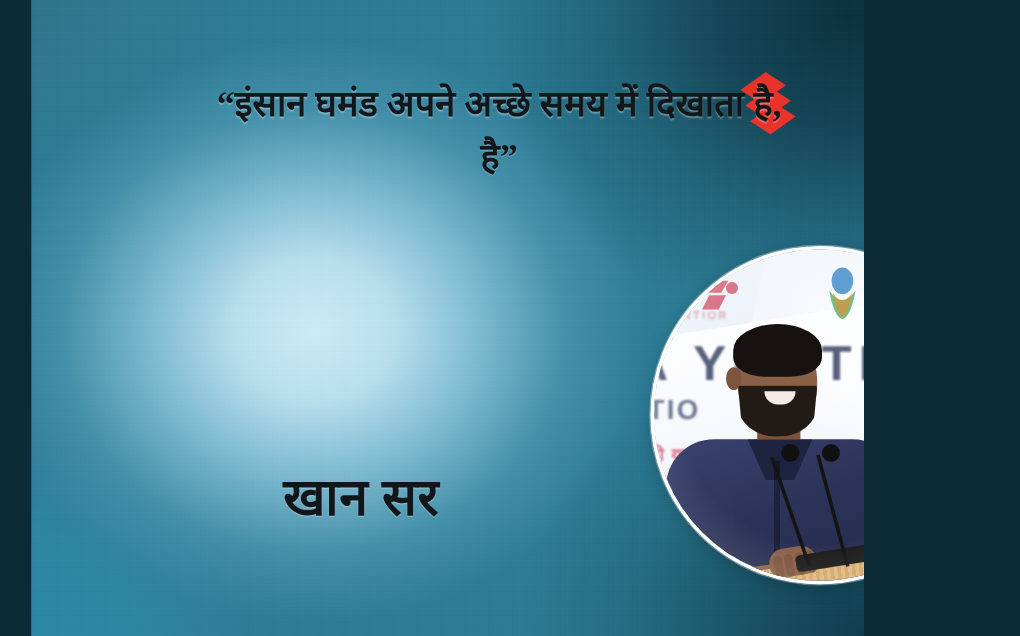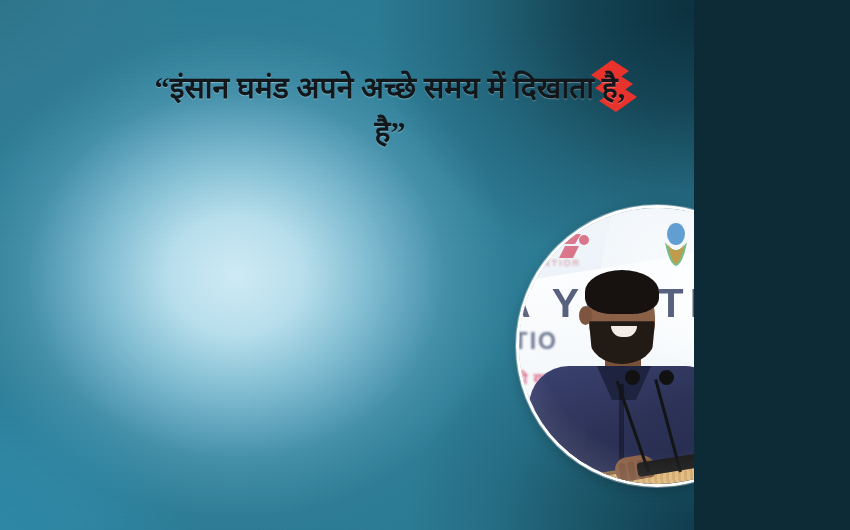--- a/index.html
+++ b/index.html
@@ -8,20 +8,21 @@
     width:850px; height:530px;
     overflow:hidden;
     background:#0d2b36;
     font-family:"Liberation Sans", sans-serif;
   }
 
   #card {
     position:relative;
     width:694px; height:530px;
     overflow:hidden;
+    margin-left:26px;
   }
 
   
   .bg-base {
     position:absolute; inset:0;
     background:#2b7b95;
   }
   .bg-glow {
     position:absolute; inset:0;
     background:
@@ -467,20 +468,21 @@
         <path d="M38 28 L55 39 L34 54 L17 43 Z"></path>
       </g>
     </svg>
   </div>
 
   <div class="quote">
     <span class="qline l1">“इंसान घमंड अपने अच्छे समय में दिखाता है,</span>
     <span class="qline l3">है”</span>
   </div>
 
+  <div class="attribution">खान सर</div>
 
   <div class="photo-wrap">
     <div class="photo">
 
       <div class="bd-base"></div>
       <div class="bd-swoop"></div>
       <div class="bd-swoop2"></div>
 
       <svg class="bd-redlogo" viewBox="0 0 36 30">
         <g fill="#d2455f" opacity="0.85">

